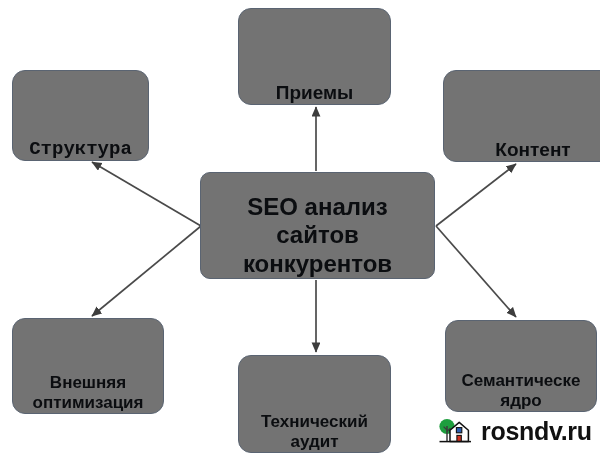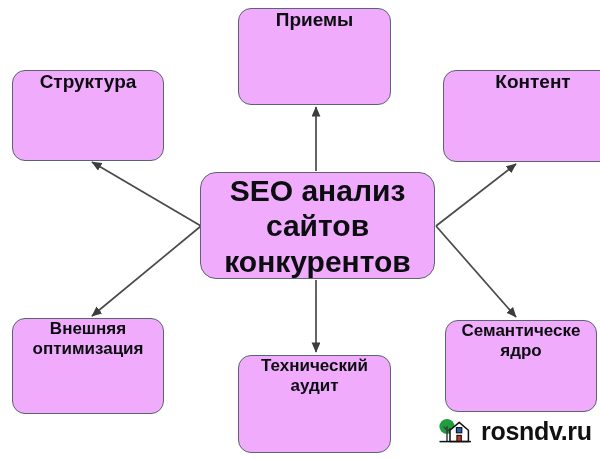--- a/index.html
+++ b/index.html
@@ -22,43 +22,43 @@
     left: 0;
     top: 0;
     width: 600px;
     height: 459px;
     pointer-events: none;
   }
   .node {
     position: absolute;
     box-sizing: border-box;
     display: flex;
-    align-items: flex-start;
+    align-items: flex-end;
     justify-content: center;
     text-align: center;
-    background: #f0abfc;
+    background: #737373;
     border: 1.6px solid #5a6472;
     border-radius: 13px;
     color: #0b0d10;
     font-weight: bold;
     line-height: 1.18;
     z-index: 2;
   }
   .node .label {
     display: block;
     width: 100%;
     padding: 0 4px;
     box-sizing: border-box;
     white-space: pre-line;
   }
   
-  #node-structure   { left: 12px;  top: 70px;  width: 152px; height: 91px;  font-size: 19px; }
+  #node-structure   { left: 12px;  top: 70px;  width: 137px; height: 91px;  font-size: 19px; font-family: Liberation Mono, monospace; }
   #node-techniques  { left: 238px; top: 8px;   width: 153px; height: 97px;  font-size: 19px; }
   #node-content     { left: 443px; top: 70px;  width: 180px; height: 92px;  font-size: 19px; }
-  #node-center      { left: 200px; top: 172px; width: 235px; height: 107px; font-size: 30px; border-radius: 16px; }
+  #node-center      { left: 200px; top: 172px; width: 235px; height: 107px; font-size: 24px; border-radius: 10px; }
   #node-external    { left: 12px;  top: 318px; width: 152px; height: 96px;  font-size: 17px; }
   #node-audit       { left: 238px; top: 355px; width: 153px; height: 98px;  font-size: 17px; }
   #node-semantic    { left: 445px; top: 320px; width: 152px; height: 92px;  font-size: 17px; }
   #node-semantic .label { padding: 0 0px; }
 
   
   #watermark {
     position: absolute;
     left: 437px;
     top: 412px;

